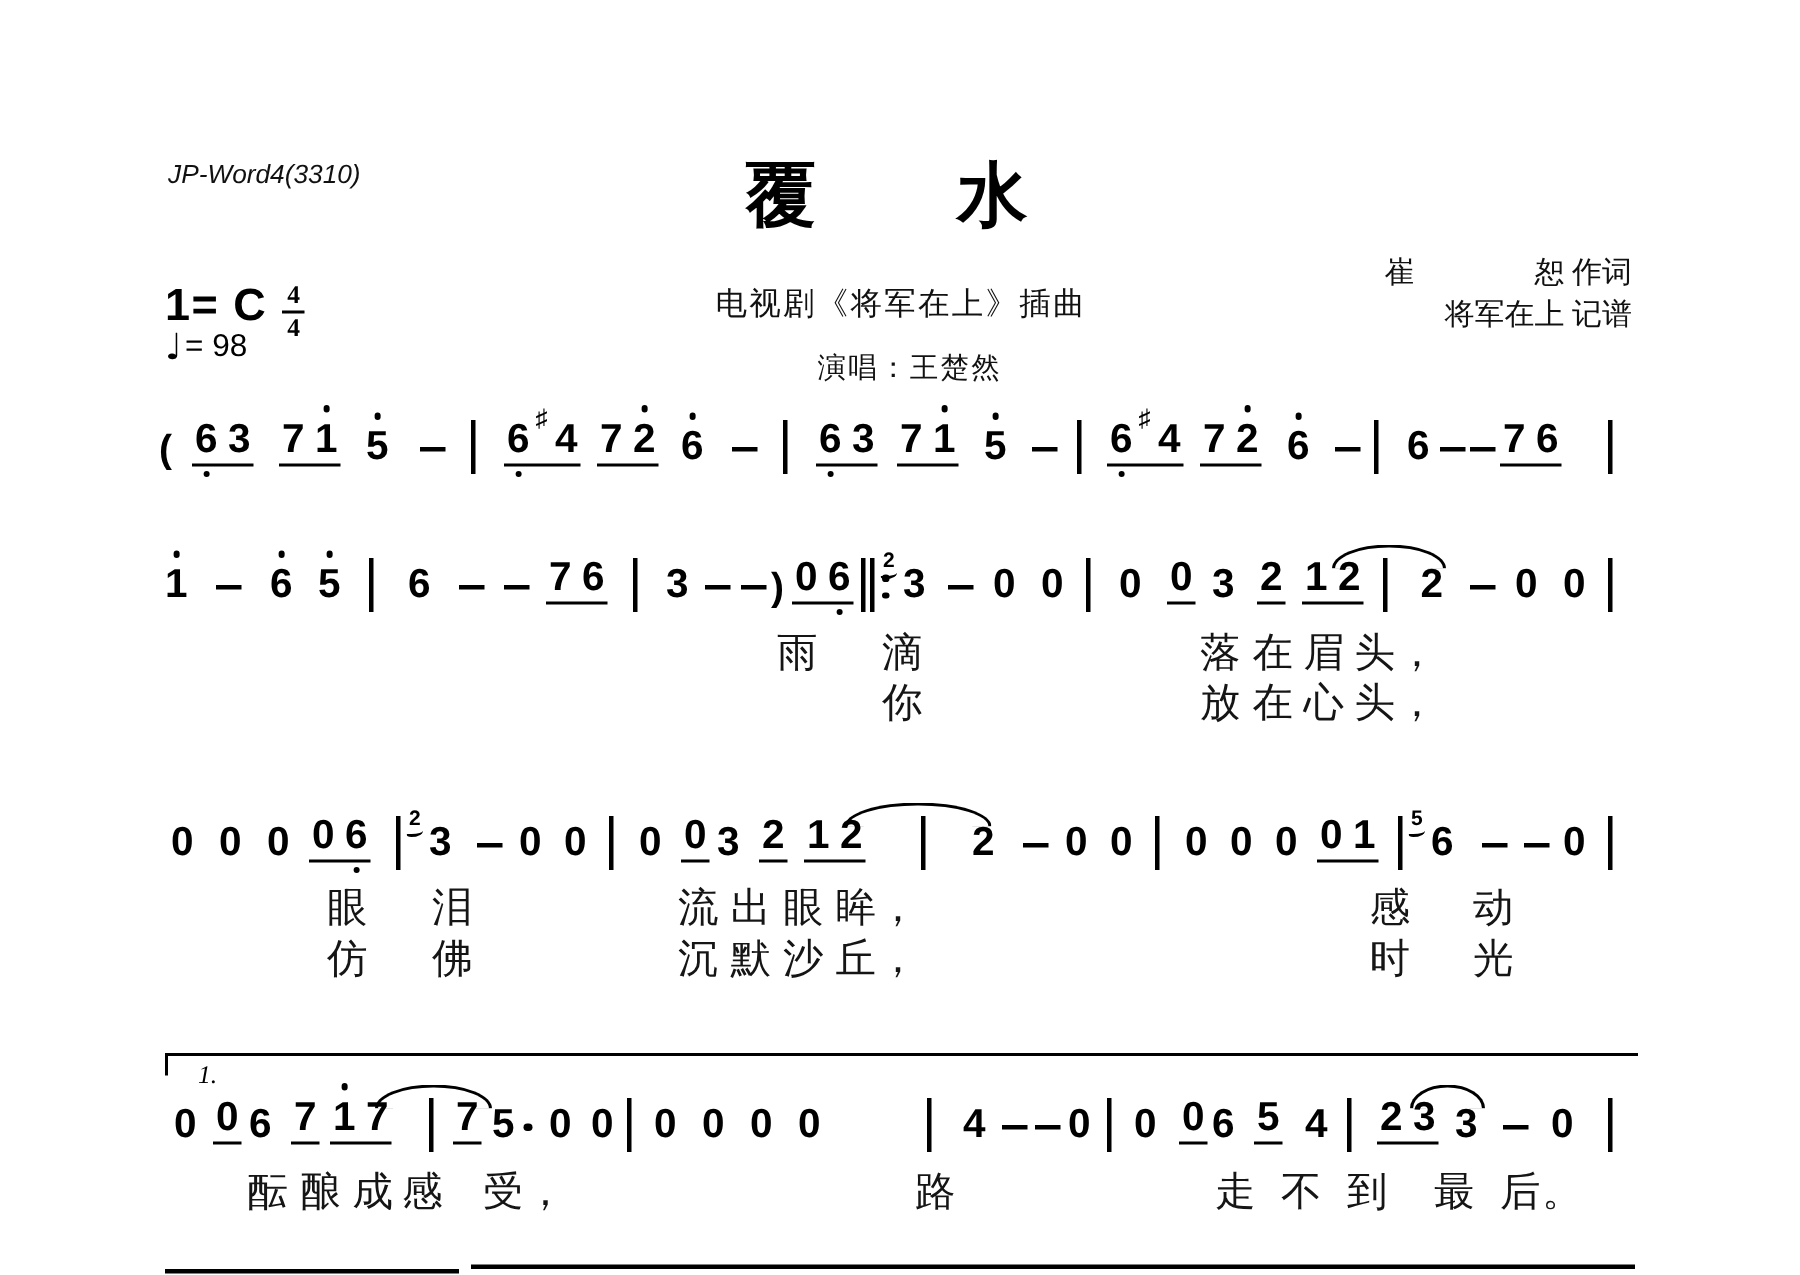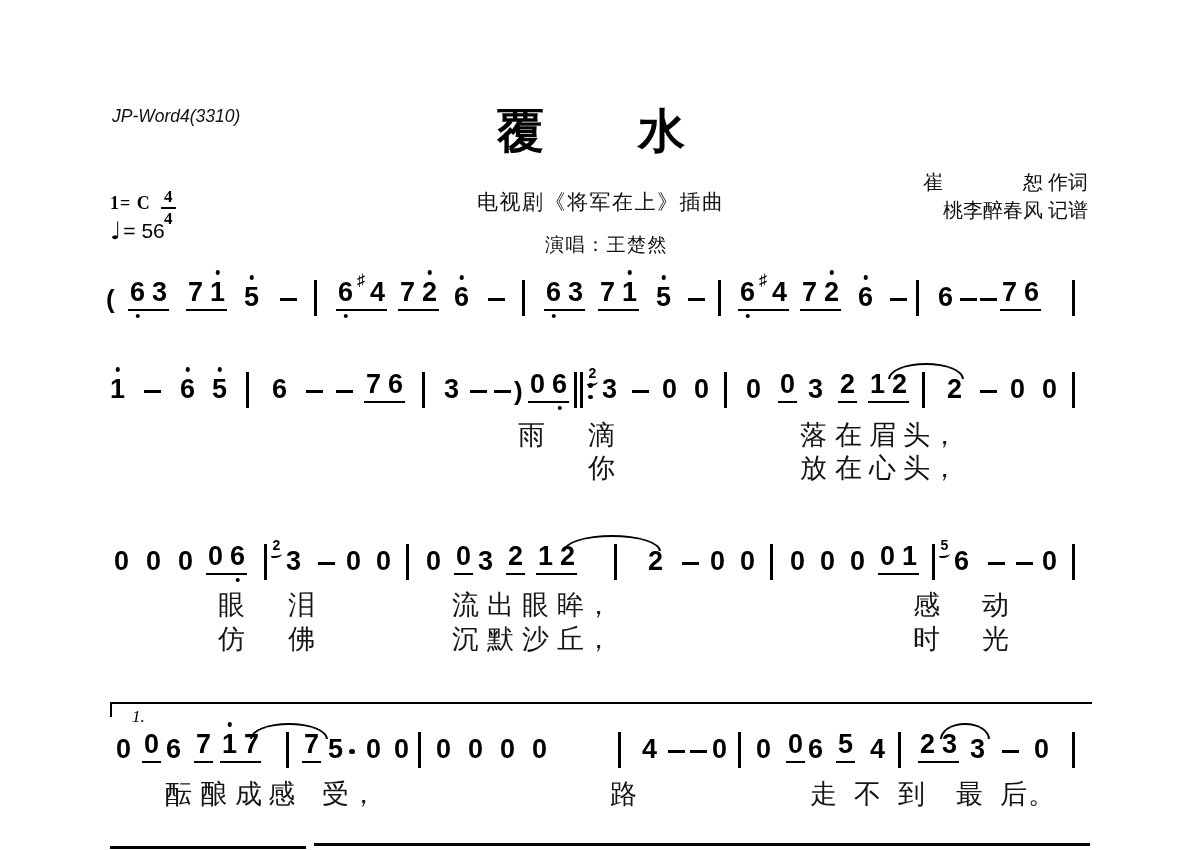--- a/index.html
+++ b/index.html
@@ -9,21 +9,21 @@
   .watermark{left:112px;top:106px;font-style:italic;font-size:17.5px;color:#111;}
   .title{left:497px;top:108px;font-size:47px;font-weight:700;line-height:1;
          font-family:"Liberation Serif",serif;white-space:pre;}
   .subtitle{left:477px;top:188px;font-size:21px;letter-spacing:1.5px;
             font-family:"Liberation Serif",serif;color:#111;}
   .singer{left:545px;top:232px;font-size:19px;letter-spacing:1.5px;
           font-family:"Liberation Serif",serif;color:#111;}
   .credits{position:absolute;right:112px;top:168px;text-align:right;font-size:20px;
            font-family:"Liberation Serif",serif;line-height:28px;white-space:pre;color:#111;}
   .keysig{left:110px;top:184px;display:flex;align-items:center;position:absolute;}
-  .keysig .kp{font-size:18px;font-weight:700;font-family:Liberation Serif, serif;letter-spacing:1px;}
+  .keysig .kp{font-size:30px;font-weight:700;font-family:Liberation Sans, sans-serif;letter-spacing:1px;}
   .keysig .frac{display:flex;flex-direction:column;align-items:center;margin-left:10px;
                 transform:translateY(4px);font-size:17px;line-height:1;font-weight:700;
                 font-family:"Liberation Serif",serif;}
   .keysig .fb{width:15px;height:2px;background:#000;margin:1.5px 0;}
   .tempo{left:110px;top:219px;display:flex;align-items:center;position:absolute;font-size:21px;}
   .tempo .tn{font-family:"DejaVu Sans",sans-serif;font-size:24px;margin-right:2px;line-height:1;}
 
   .m-line{position:absolute;left:0;width:1200px;height:40px;}
   .m-group{position:absolute;bottom:0;display:flex;align-items:flex-end;gap:7px;padding:0 2px;}
   .m-group.u{border-bottom:2.5px solid #000;padding-bottom:3px;}
@@ -70,24 +70,24 @@
     <span class="kp">1= C</span>
     <span class="frac">
       <span>4</span>
       <span class="fb"></span>
       <span>4</span>
     </span>
   </div>
 
   <div class="tempo">
     <span class="tn">♩</span>
-    <span>= 56</span>
+    <span>= 98</span>
   </div>
 
-  <div class="credits" id="credits"><div>崔　　　　恕 作词</div><div>桃李醉春风 记谱</div></div>
+  <div class="credits" id="credits"><div>崔　　　　恕 作词</div><div>将军在上 记谱</div></div>
 
   <div id="score">
       <div class="m-line" style="top: 271px;">
         <span class="m-group" style="left: 104px;">
           <span class="m-paren">(</span>
         </span>
         <span class="m-group u" style="left: 128px;">
           <span class="m-note">6<span class="dot-b"></span></span>
           <span class="m-note">3</span>
         </span>

